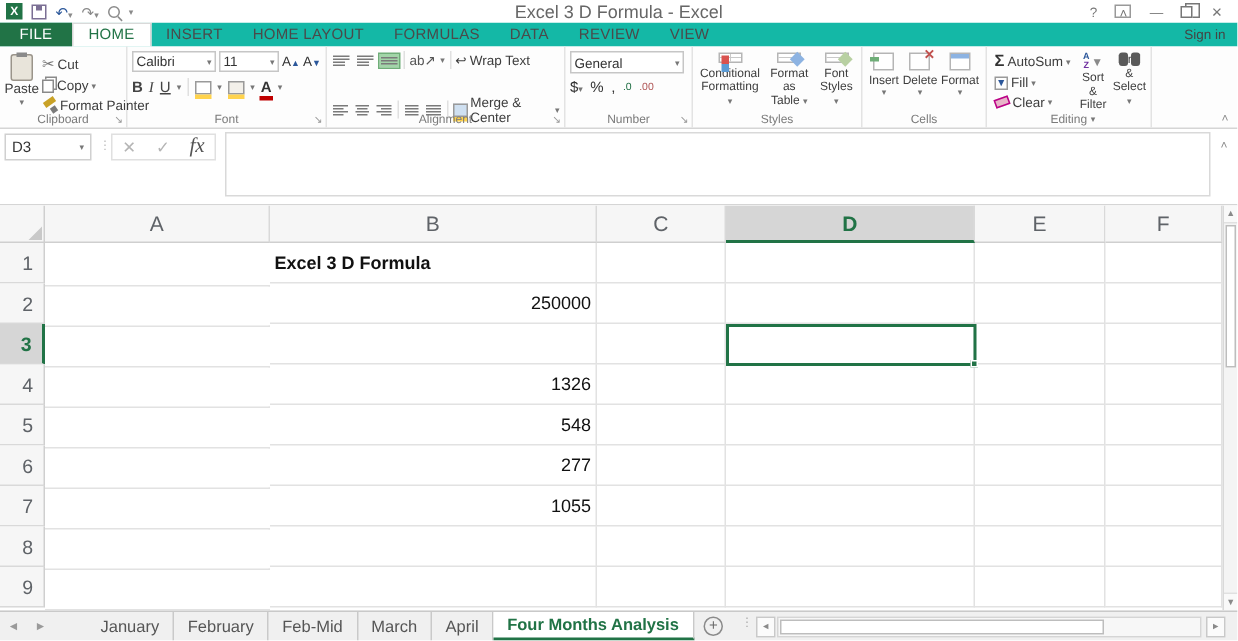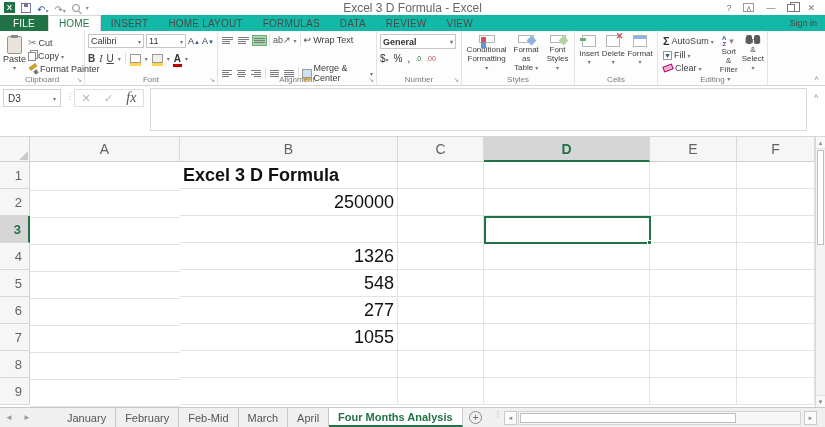--- a/index.html
+++ b/index.html
@@ -73,21 +73,21 @@
   .al-row { display:flex; align-items:center; gap:3px; }
   .bars { display:inline-flex; flex-direction:column; gap:1px; width:13px; padding:2px 1px; }
   .bars i { display:block; height:1px; background:#7a7a7a; }
   .bars.top i:nth-child(3), .bars.top i:nth-child(4) { width:70%; }
   .bars.active { background:#a2d5a8; outline:1px solid #6fae78; }
   .wrap-btn, .merge-btn { font-size:9px; color:#3d3d3d; display:flex; align-items:center; gap:2px; }
   .ab-orient { font-size:9px; color:#555; }
 
   
   .g-num { width:85px; }
-  .num-combo { width:76px; height:15px;font-weight:bold; }
+  .num-combo { width:76px; height:15px; }
   .num-row2 { display:flex; align-items:center; gap:5px; margin-top:4px; font-size:10px; color:#333; }
   .deci { font-size:7px; color:#1f6e43; }
   .deci.red { color:#b05555; }
 
   
   .g-styles { width:113px; display:flex; justify-content:space-around; }
   .bigbtn { display:flex; flex-direction:column; align-items:center; font-size:8px; color:#3d3d3d; text-align:center; line-height:9px; padding-top:1px; }
   .grid-ic { width:16px; height:14px; margin-bottom:2px; border:1px solid #b5b5b5;
     background:linear-gradient(#fff,#fff); position:relative; }
   .grid-ic:before { content:""; position:absolute; inset:0;
@@ -135,21 +135,21 @@
   .gridwrap { position:absolute; left:0; top:0; width:815px; }
   .colhdrs { display:flex; height:25px; }
   .selall { width:30px; background:#f6f6f6; border-right:1px solid #cfcfcf; border-bottom:1px solid #cfcfcf; position:relative; }
   .selall:after { content:""; position:absolute; right:1px; bottom:1px; border-left:9px solid transparent; border-bottom:9px solid #c9c9c9; }
   .chdr { background:#f6f6f6; border-right:1px solid #d9d9d9; border-bottom:1px solid #cfcfcf; display:flex; align-items:center; justify-content:center; font-size:14px; color:#5f6368; }
   .chdr.sel { background:#d6d6d6; color:#217346; font-weight:bold; border-bottom:2px solid #217346; }
   .cA{width:150px;} .cB{width:218px;} .cC{width:86px;} .cD{width:166px;} .cE{width:87px;} .cF{width:78px;}
   .grow { display:flex; height:27px; }
   .rhdr { width:30px; background:#f6f6f6; border-right:1px solid #cfcfcf; border-bottom:1px solid #d9d9d9; display:flex; align-items:center; justify-content:flex-end; padding-right:7px; font-size:13px; color:#5f6368; }
   .rhdr.sel { background:#d6d6d6; color:#217346; font-weight:bold; border-right:2px solid #217346; }
-  .cell { border-right:1px solid #e2e2e2; border-bottom:1px solid #e2e2e2; font-size:18px; color:#111; display:flex; align-items:center; overflow:hidden; }
+  .cell { border-right:1px solid #e2e2e2; border-bottom:1px solid #e2e2e2; font-size:12px; color:#111; display:flex; align-items:center; overflow:hidden; }
   .cell.lab { padding-left:3px;margin-top:28px; }
   .cell.num { justify-content:flex-end; padding-right:3px; }
   .cell.title { font-weight:bold; padding-left:3px; }
   .selbox { position:absolute; left:484px; top:79px; width:167px; height:28px; border:2px solid #217346; background:transparent; }
   .selbox .handle { position:absolute; right:-3px; bottom:-3px; width:5px; height:5px; background:#217346; border:1px solid #fff; }
 
   
   .vscroll { position:absolute; right:0; top:0; bottom:0; width:10px; background:#f4f4f4; border-left:1px solid #d9d9d9; }
   .vs-up { position:absolute; top:0; left:0; right:0; height:12px; background:#f9f9f9; border-bottom:1px solid #e0e0e0; text-align:center; font-size:6px; color:#8a8a8a; line-height:12px; }
   .vs-thumb { position:absolute; top:13px; left:1px; width:7px; height:95px; background:#fff; border:1px solid #bdbdbd; }

